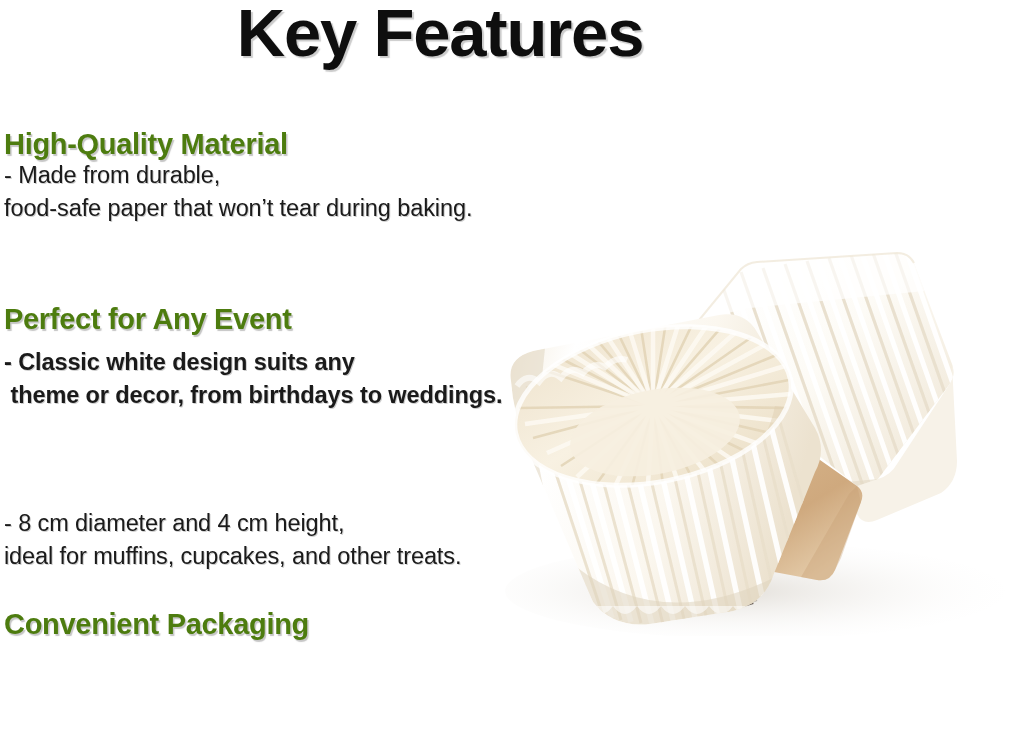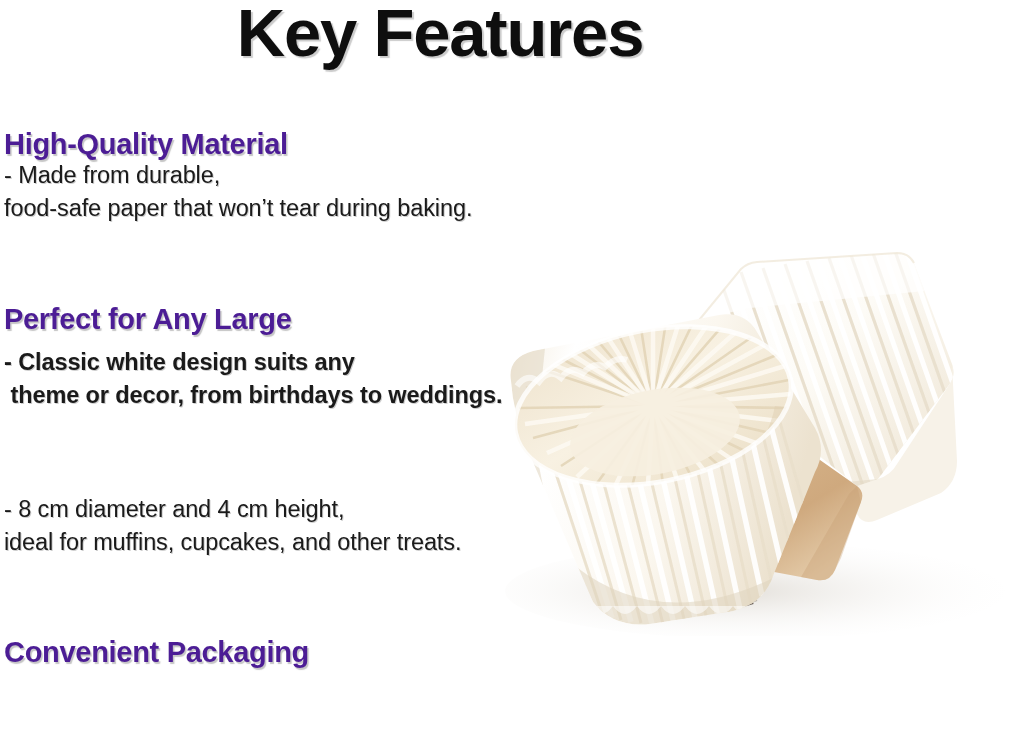--- a/index.html
+++ b/index.html
@@ -39,45 +39,45 @@
     position: absolute;
     left: 4px;
     top: 130px;
     width: 720px;
   }
   .feature-block { margin-bottom: 0; }
 
   .feature-heading {
     font-size: 29px;
     font-weight: bold;
-    color: #4c1d95;
+    color: #4d7c0f;
     letter-spacing: -0.3px;
     text-shadow: 1.5px 1.5px 1px rgba(150,150,150,0.55);
     white-space: nowrap;
     line-height: 1.0;
   }
   .feature-desc {
     font-size: 23.5px;
     font-weight: normal;
     color: #1a1a1a;
     letter-spacing: -0.1px;
     line-height: 1.42;
     text-shadow: 1px 1px 0.5px rgba(165,165,165,0.55);
     white-space: pre-wrap;
   }
 
   
   .blk1 { position:absolute; left:0;  top:0;   }
   .blk2 { position:absolute; left:0;  top:175px;}
   .blk3 { position:absolute; left:0;  top:341px;}
-  .blk4 { position:absolute; left:0;  top:508px;}
+  .blk4 { position:absolute; left:0;  top:480px;}
 
   .blk1 .feature-desc { }
   .blk2 .feature-desc { margin-top: 12px; font-weight: bold; }
-  .blk3 .feature-desc { margin-top: 22px; }
+  .blk3 .feature-desc { margin-top: 36px; }
   .blk4 .feature-desc { margin-top: 26px; }
 
   
   .product-photo {
     position: absolute;
     left: 505px;
     top: 236px;
     width: 519px;
     height: 400px;
   }
@@ -92,21 +92,21 @@
 
   <div class="text-col">
 
     <div class="feature-block blk1">
       <div class="feature-heading">High-Quality Material</div>
       <div class="feature-desc">- Made from durable,
 food-safe paper that won’t tear during baking.</div>
     </div>
 
     <div class="feature-block blk2">
-      <div class="feature-heading">Perfect for Any Large</div>
+      <div class="feature-heading">Perfect for Any Event</div>
       <div class="feature-desc">- Classic white design suits any
  theme or decor, from birthdays to weddings.</div>
     </div>
 
     <div class="feature-block blk3">
       <div class="feature-desc">- 8 cm diameter and 4 cm height,
 ideal for muffins, cupcakes, and other treats.</div>
     </div>
 
     <div class="feature-block blk4">

